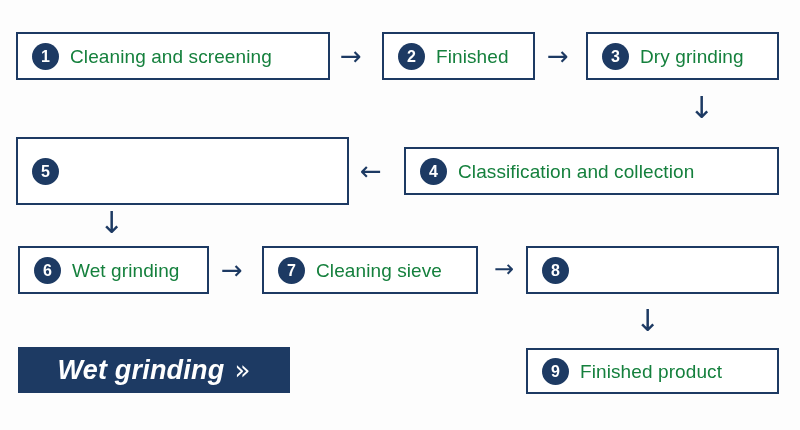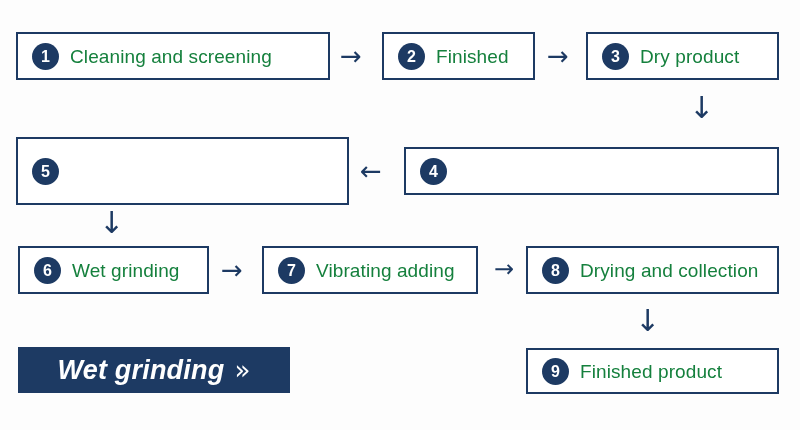--- a/index.html
+++ b/index.html
@@ -92,54 +92,54 @@
 
   <div class="node" style="left:382px; top:32px; width:153px; height:48px;">
     <span class="badge">2</span>
     <span class="node-label">Finished</span>
   </div>
 
   <div class="arrow" style="left:547px; top:43px;">→</div>
 
   <div class="node" style="left:586px; top:32px; width:193px; height:48px;">
     <span class="badge">3</span>
-    <span class="node-label">Dry product</span>
+    <span class="node-label">Dry grinding</span>
   </div>
 
   <div class="arrow arrow-v" style="left:689px; top:93px;">↓</div>
 
   <div class="node" style="left:16px; top:137px; width:333px; height:68px;">
     <span class="badge">5</span>
   </div>
 
   <div class="arrow" style="left:360px; top:158px;">←</div>
 
   <div class="node" style="left:404px; top:147px; width:375px; height:48px;">
     <span class="badge">4</span>
+    <span class="node-label">Classification and collection</span>
   </div>
 
   <div class="arrow arrow-v" style="left:99px; top:208px;">↓</div>
 
   <div class="node" style="left:18px; top:246px; width:191px; height:48px;">
     <span class="badge">6</span>
     <span class="node-label">Wet grinding</span>
   </div>
 
   <div class="arrow" style="left:221px; top:257px;">→</div>
 
   <div class="node" style="left:262px; top:246px; width:216px; height:48px;">
     <span class="badge">7</span>
-    <span class="node-label">Vibrating adding</span>
+    <span class="node-label">Cleaning sieve</span>
   </div>
 
   <div class="arrow" style="left:494px; top:257px; font-size:24px;">→</div>
 
   <div class="node" style="left:526px; top:246px; width:253px; height:48px;">
     <span class="badge">8</span>
-    <span class="node-label">Drying and collection</span>
   </div>
 
   <div class="arrow arrow-v" style="left:635px; top:306px;">↓</div>
 
   <div class="node" style="left:526px; top:348px; width:253px; height:46px;">
     <span class="badge">9</span>
     <span class="node-label">Finished product</span>
   </div>
 
   <div class="banner" style="left:18px; top:347px; width:272px; height:46px;">

